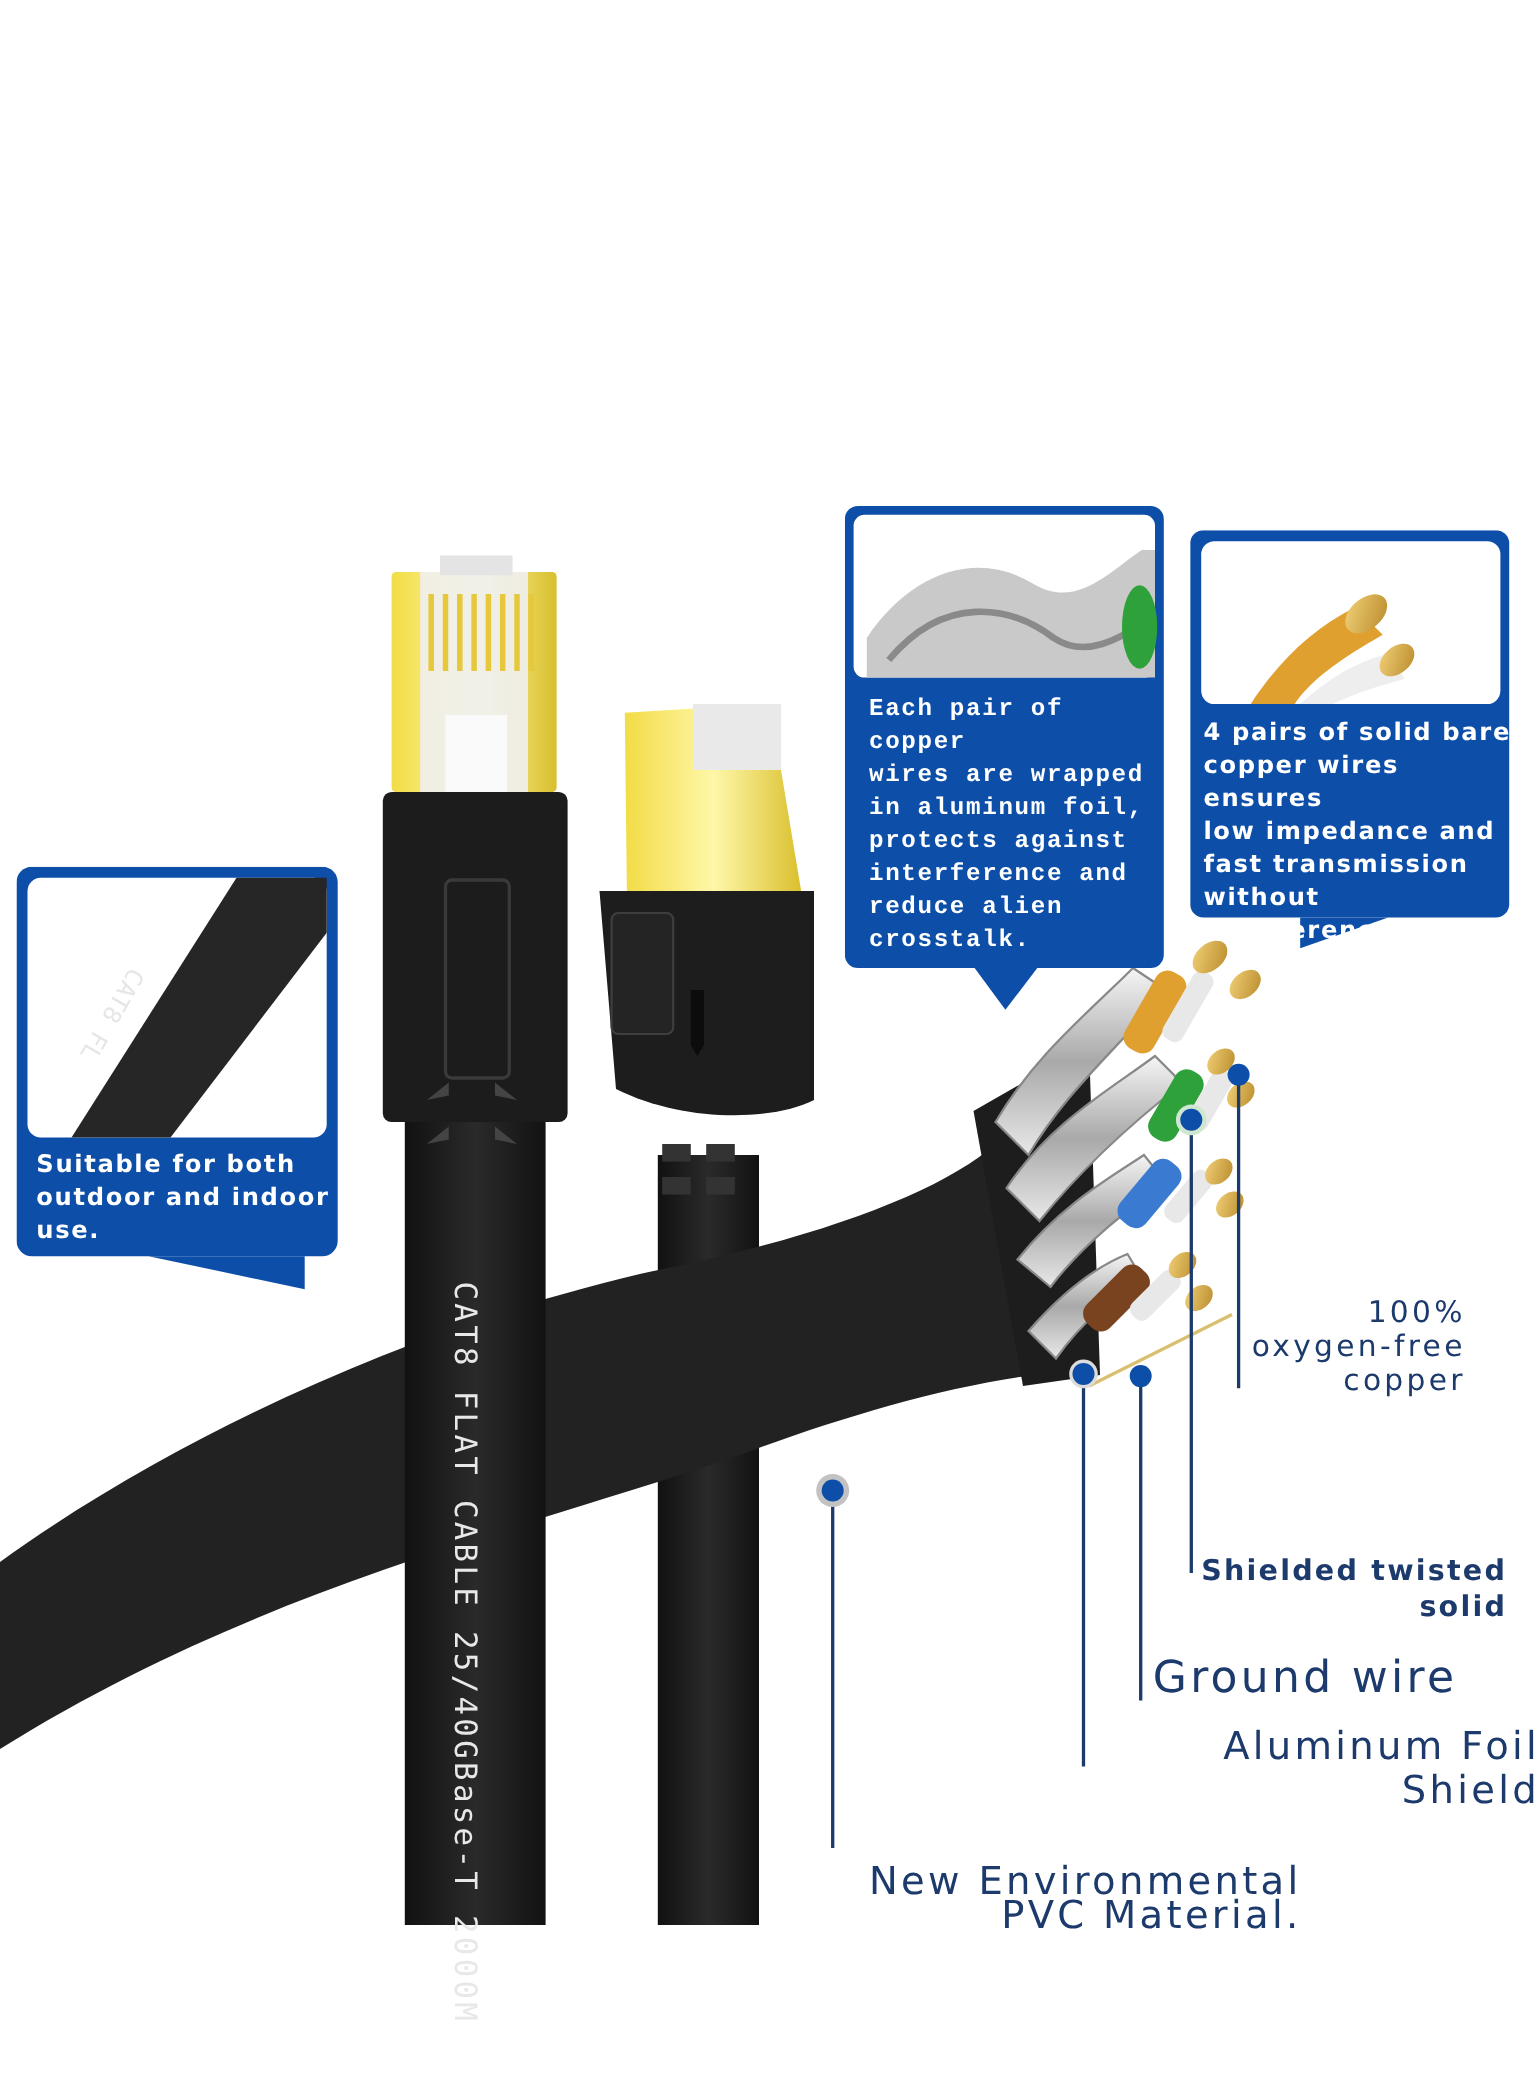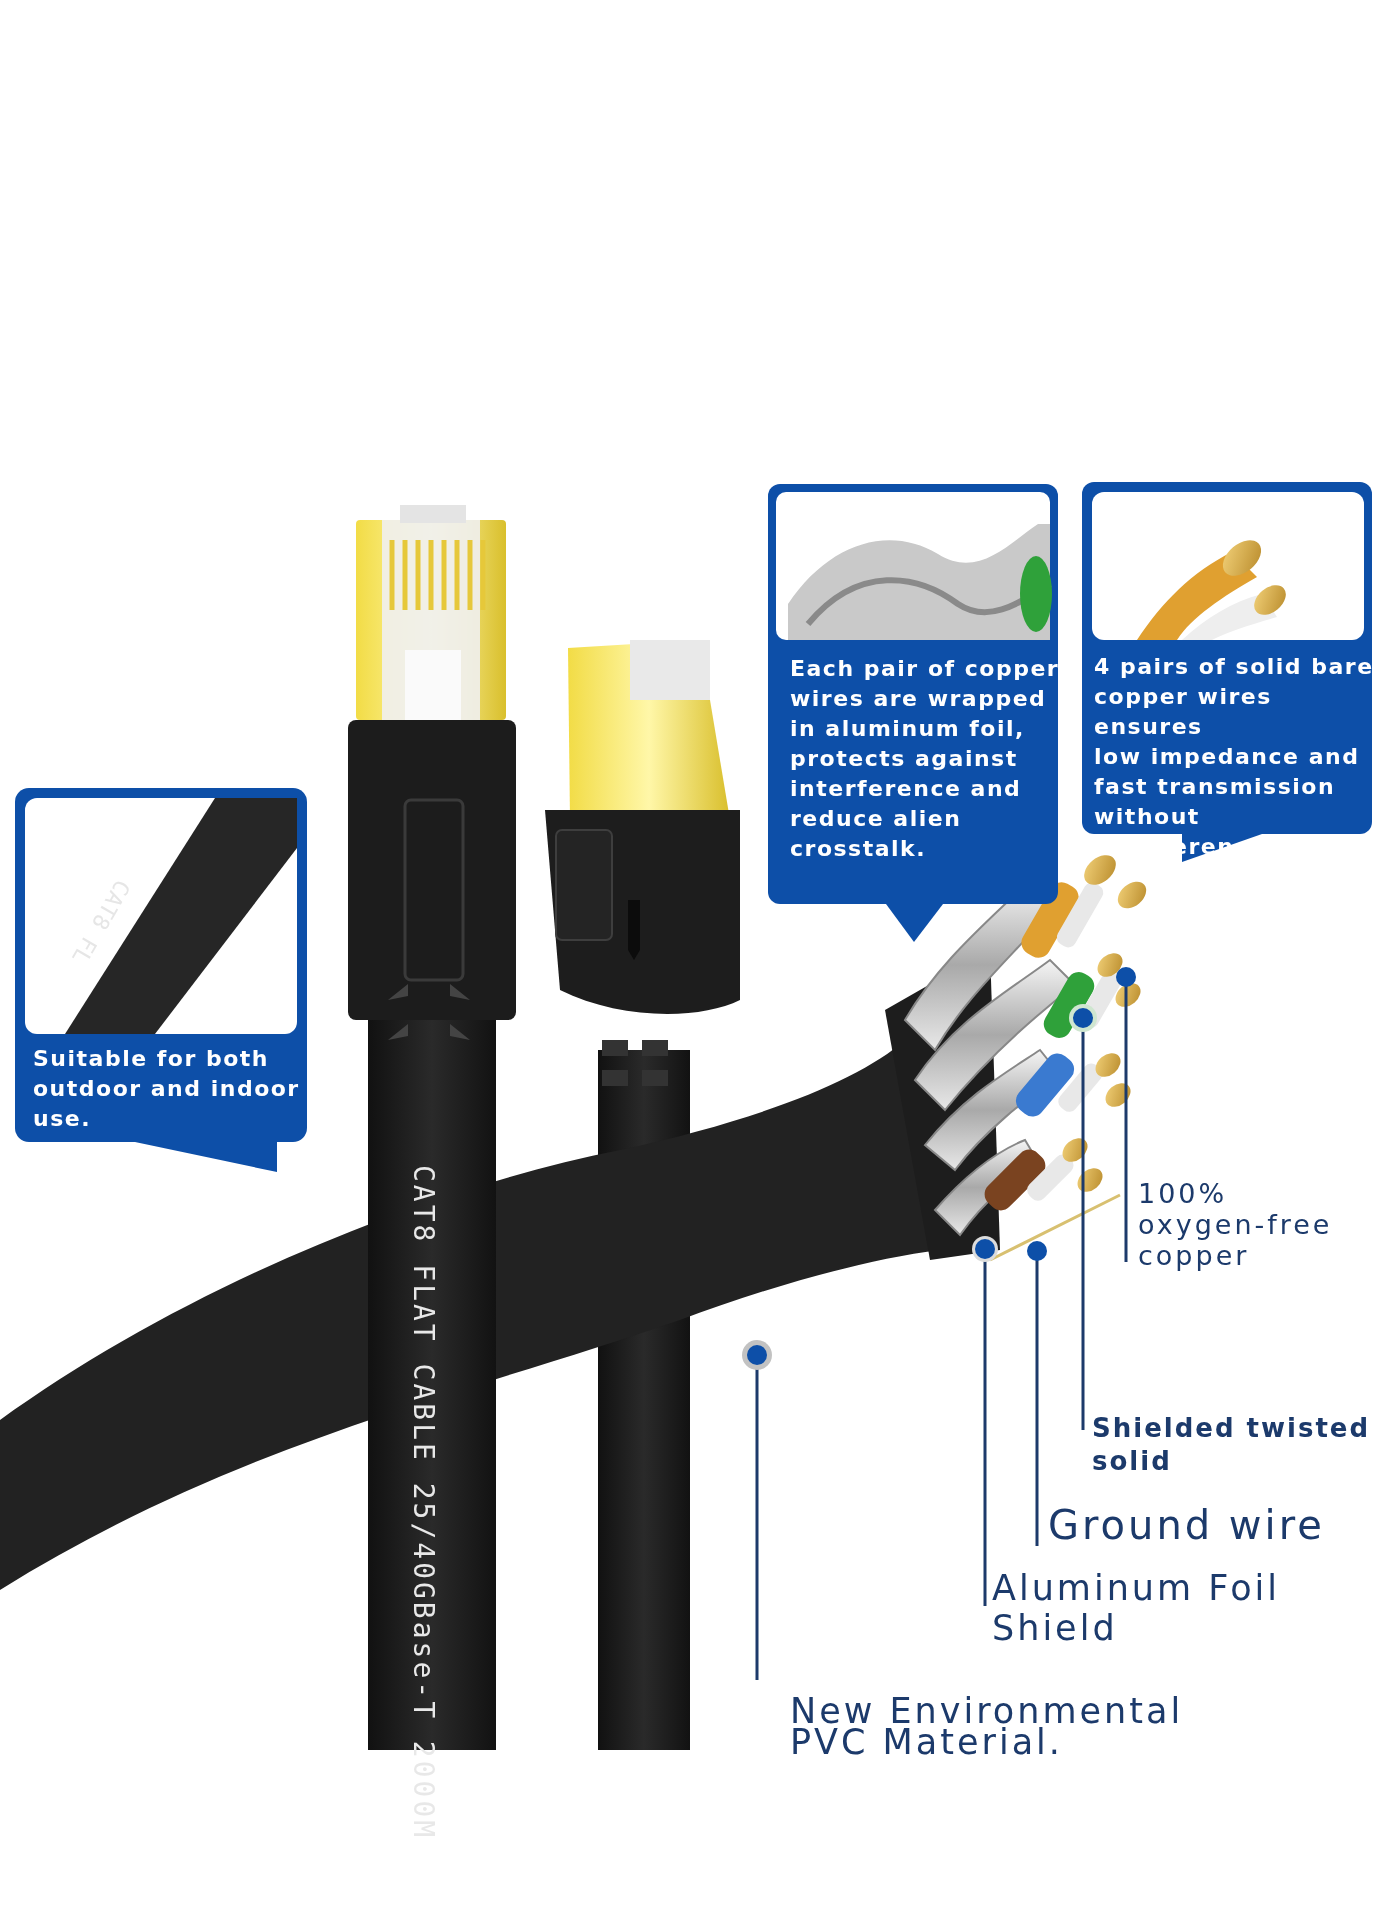--- a/index.html
+++ b/index.html
@@ -1,21 +1,21 @@
 <!DOCTYPE html>
 <html><head>
   <meta charset="utf-8">
   <style>
     html, body { margin: 0; padding: 0; background: #ffffff; }
     body { width: 1400px; height: 1909px; position: relative; overflow: hidden; font-family: "DejaVu Sans", sans-serif; }
     .abs { position: absolute; }
     #scene { position: absolute; left: 0; top: 0; width: 1400px; height: 1909px; }
 
     .callout-text { color: #ffffff; font-weight: bold; letter-spacing: 1.5px; font-size: 22px; line-height: 30px; }
-    .label { color: #1c3a6b; letter-spacing: 3px; }
+    .label { color: #1c3a6b; letter-spacing: 3px; text-align: right; }
     .label.bold { font-weight: bold; letter-spacing: 2px; }
     .cable-print { color: #e8e8e8; font-family: "DejaVu Sans Mono", monospace; font-size: 28px; letter-spacing: 3px; white-space: nowrap; transform-origin: 0 0; transform: rotate(90deg); }
   </style>
 </head>
 <body>
 
 <div id="scene">
 
   <svg class="abs" style="left:0;top:0" width="1400" height="1909" viewBox="0 0 1400 1909">
     <defs>
@@ -139,21 +139,21 @@
       <path d="M50 246 L 200 10 L 282 10 L 282 60 L 140 246 Z" fill="#262626"></path>
     </svg>
     <div class="abs" style="left:120px;top:100px;color:#e6e6e6;font-family:'DejaVu Sans Mono',monospace;font-size:22px;transform:rotate(120deg);transform-origin:0 0;white-space:nowrap;">CAT8 FL</div>
     <div class="abs callout-text" style="left:18px;top:256px;">
       <div>Suitable for both</div>
       <div>outdoor and indoor</div>
       <div>use.</div>
     </div>
   </div>
 
-  <div class="abs" style="left:768px;top:484px;width:292px;height:470px;">
+  <div class="abs" style="left:768px;top:460px;width:292px;height:470px;font-family:Liberation Mono, monospace;">
     <svg class="abs" style="left:0;top:0" width="292" height="470">
       <rect x="0" y="0" width="290" height="420" rx="12" fill="#0d4fa8"></rect>
       <polygon points="118,420 175,420 146,458" fill="#0d4fa8"></polygon>
       <rect x="8" y="8" width="274" height="148" rx="10" fill="#ffffff"></rect>
       <path d="M20 120 C 60 60, 120 40, 170 70 C 210 95, 240 60, 270 40 L 282 40 L 282 156 L 20 156 Z" fill="url(#silverCss)" style="fill:#c9c9c9"></path>
       <path d="M40 140 C 90 80, 150 90, 190 120 C 220 140, 250 120, 282 100" stroke="#8a8a8a" stroke-width="6" fill="none"></path>
       <ellipse cx="268" cy="110" rx="16" ry="38" fill="#2fa13a"></ellipse>
     </svg>
     <div class="abs callout-text" style="left:22px;top:170px;">
       <div>Each pair of copper</div>

